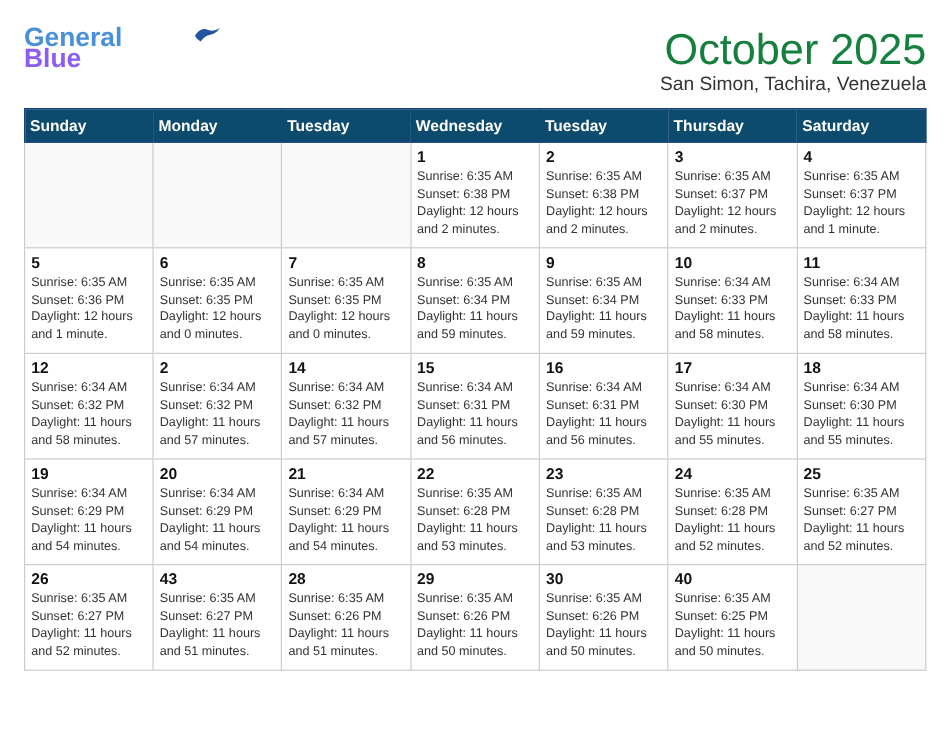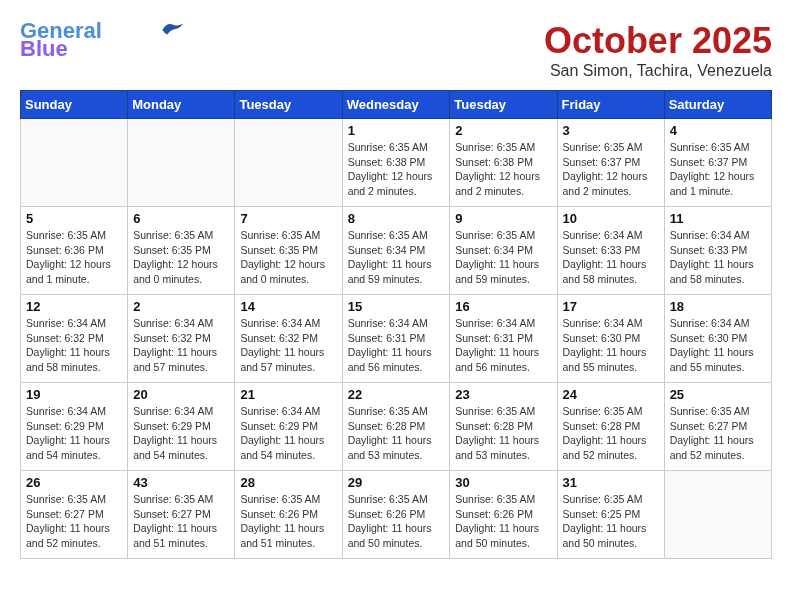--- a/index.html
+++ b/index.html
@@ -34,35 +34,35 @@
       width: 28px;
       height: 20px;
       margin-left: 52px;
       margin-top: -5px;
     }
     .title-area {
       text-align: right;
     }
     .month-title {
       font-size: 36px;
-      font-weight: bold;
-      color: #b91c1c;
+      font-weight: normal;
+      color: #15803d;
     }
     .location-title {
       font-size: 16px;
       color: #333;
       text-align: right;
     }
     .calendar {
       width: 100%;
       border-collapse: collapse;
       border: 1px solid #ccc;
     }
     .calendar th {
-      background: #1d4ed8;
+      background: #0c4a6e;
       color: #fff;
       font-size: 13px;
       padding: 6px 4px;
       text-align: left;
       border: 1px solid #1a4080;
     }
     .calendar td {
       vertical-align: top;
       padding: 4px 5px;
       border: 1px solid #ccc;
@@ -113,21 +113,21 @@
 </div>
 
 <table class="calendar">
   <thead>
     <tr>
     <th>Sunday</th>
         <th>Monday</th>
         <th>Tuesday</th>
         <th>Wednesday</th>
         <th>Tuesday</th>
-        <th>Friday</th>
+        <th>Thursday</th>
         <th>Saturday</th>
       </tr>
   </thead>
   <tbody id="calendar-body">
   <tr class="week-row">
         <td class="empty"></td>
         <td class="empty"></td>
         <td class="empty"></td>
         <td>
           <span class="day-number">1</span>
@@ -251,19 +251,19 @@
         </td>
         <td>
           <span class="day-number">29</span>
           <div class="day-info">Sunrise: 6:35 AM<br>Sunset: 6:26 PM<br>Daylight: 11 hours<br>and 50 minutes.</div>
         </td>
         <td>
           <span class="day-number">30</span>
           <div class="day-info">Sunrise: 6:35 AM<br>Sunset: 6:26 PM<br>Daylight: 11 hours<br>and 50 minutes.</div>
         </td>
         <td>
-          <span class="day-number">31</span>
+          <span class="day-number">40</span>
           <div class="day-info">Sunrise: 6:35 AM<br>Sunset: 6:25 PM<br>Daylight: 11 hours<br>and 50 minutes.</div>
         </td>
         <td class="empty"></td>
       </tr>
     </tbody>
 </table>
 
 </body></html>

